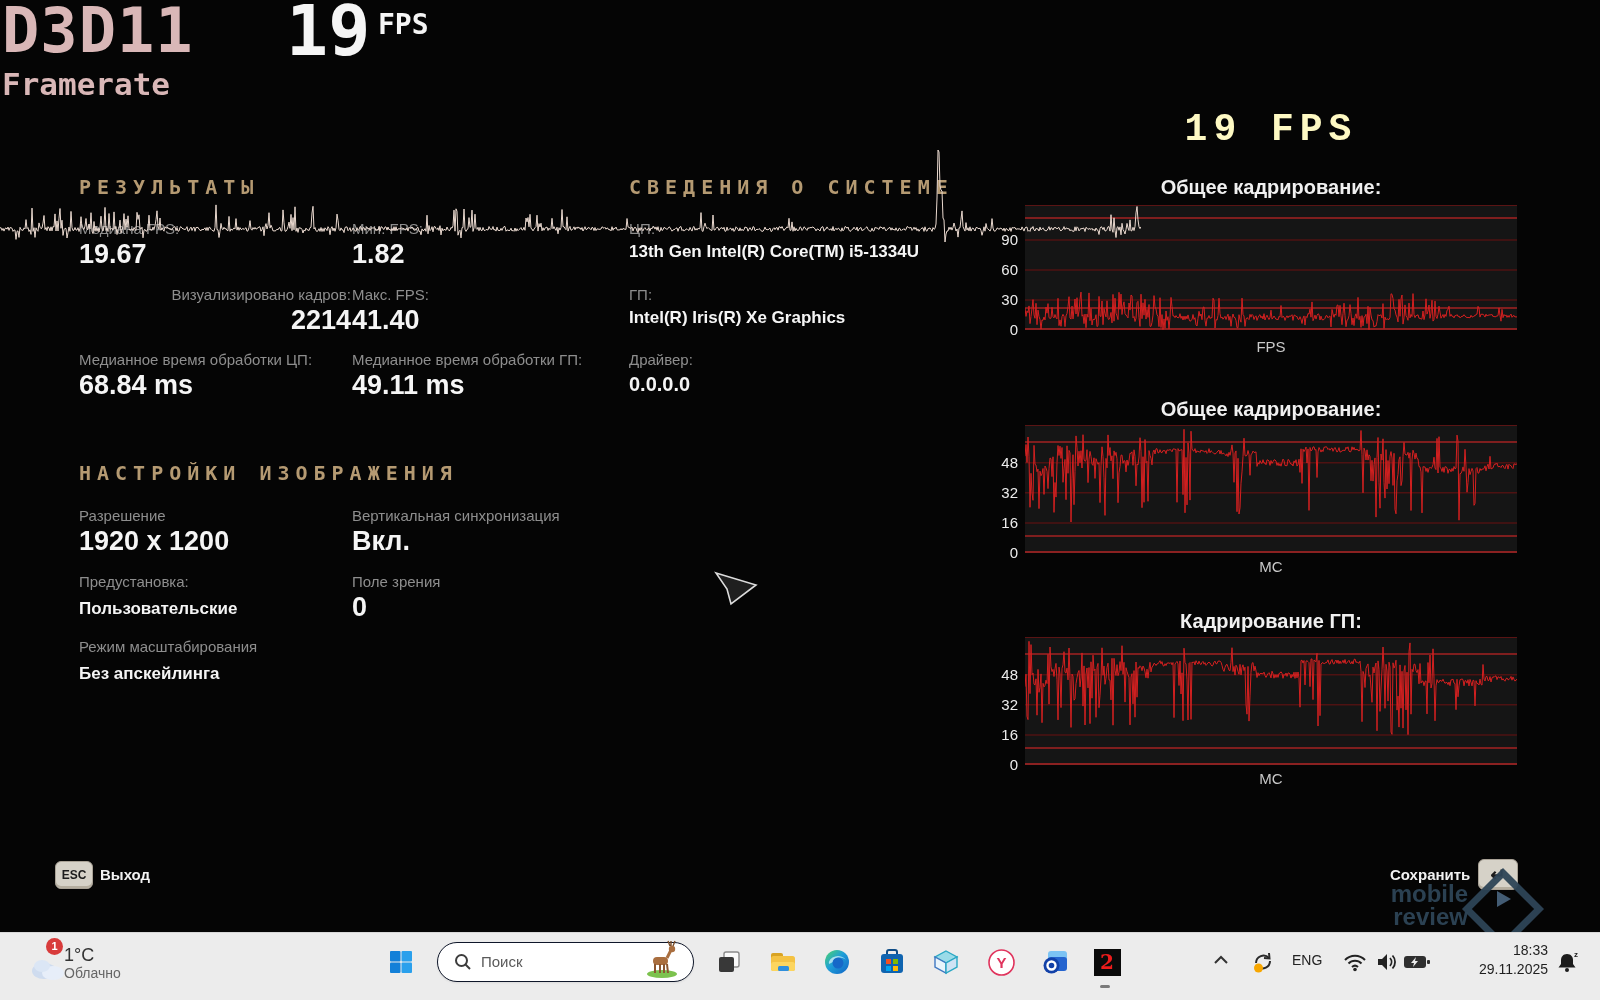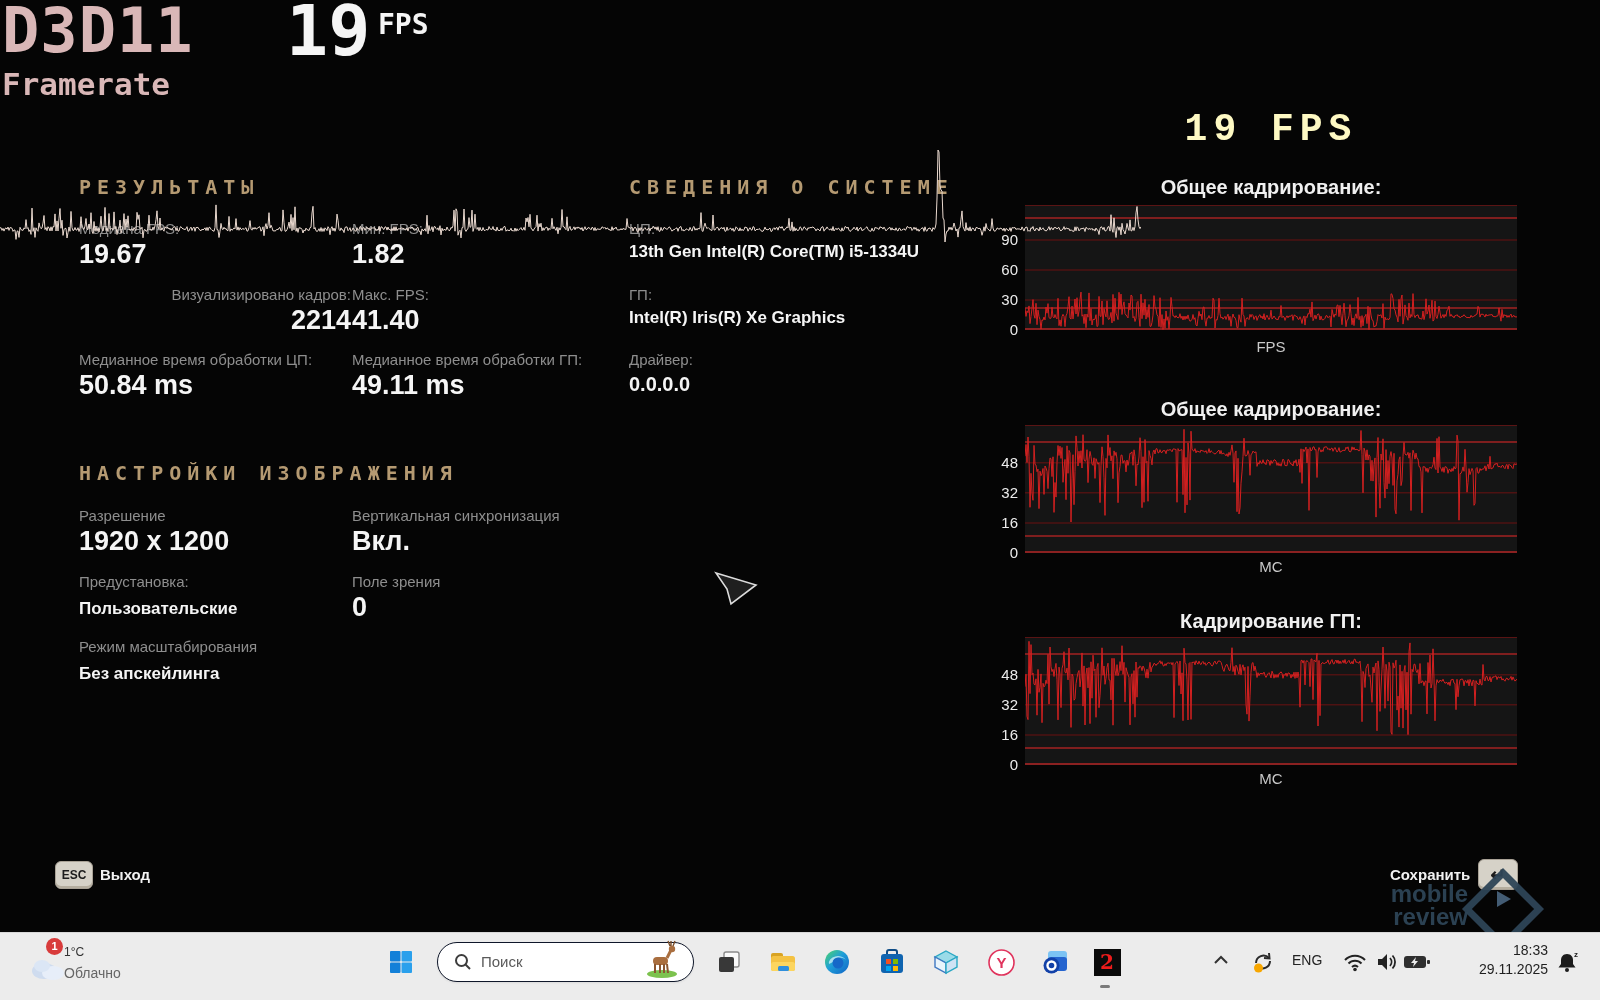--- a/index.html
+++ b/index.html
@@ -65,21 +65,21 @@
   <div class="cell" style="left:79px;top:286px;text-align:right;">
     <div class="lbl">Визуализировано кадров:</div>
     <div class="val">2214</div>
   </div>
   <div class="cell" style="left:352px;top:286px;">
     <div class="lbl">Макс. FPS:</div>
     <div class="val">41.40</div>
   </div>
   <div class="cell" style="left:79px;top:351px;">
     <div class="lbl">Медианное время обработки ЦП:</div>
-    <div class="val">50.84 ms</div>
+    <div class="val">68.84 ms</div>
   </div>
   <div class="cell" style="left:352px;top:351px;">
     <div class="lbl">Медианное время обработки ГП:</div>
     <div class="val">49.11 ms</div>
   </div>
 
   <div class="abs sec-head" style="left:629px;top:175px;">СВЕДЕНИЯ О СИСТЕМЕ</div>
   <div class="sys-cell" style="left:629px;top:220px;">
     <div class="lbl" style="font-size:15px;color:#8e8e8e;">ЦП:</div>
     <div style="font-size:17px;font-weight:bold;color:#f5f5f5;margin-top:5px;">13th Gen Intel(R) Core(TM) i5-1334U</div>
@@ -195,21 +195,21 @@
   <div id="taskbar">
 
     <div class="abs" style="left:24px;top:4px;width:170px;height:60px;">
       <svg width="40" height="34" style="position:absolute;left:4px;top:12px;">
         <ellipse cx="16" cy="22" rx="12" ry="8" fill="#cfdcef"></ellipse>
         <ellipse cx="25" cy="24" rx="11" ry="7" fill="#e7eef9"></ellipse>
         <ellipse cx="14" cy="17" rx="8" ry="6" fill="#dbe6f5"></ellipse>
       </svg>
       <div class="abs" style="left:22px;top:1px;width:17px;height:17px;border-radius:50%;background:#d83b3b;
            color:#fff;font-size:11px;font-weight:bold;text-align:center;line-height:17px;">1</div>
-      <div class="tb-txt" style="left:40px;top:8px;font-size:12px;color:#333;">1°C</div>
+      <div class="tb-txt" style="left:40px;top:8px;font-size:18px;color:#333;">1°C</div>
       <div class="tb-txt" style="left:40px;top:28px;font-size:14px;color:#666;">Облачно</div>
     </div>
 
     <div class="app-ic" style="left:386px;">
       <svg width="24" height="24">
         <rect x="1" y="1" width="10.5" height="10.5" rx="1" fill="#1380d8"></rect>
         <rect x="12.5" y="1" width="10.5" height="10.5" rx="1" fill="#2aa0ec"></rect>
         <rect x="1" y="12.5" width="10.5" height="10.5" rx="1" fill="#1380d8"></rect>
         <rect x="12.5" y="12.5" width="10.5" height="10.5" rx="1" fill="#2aa0ec"></rect>
       </svg>

